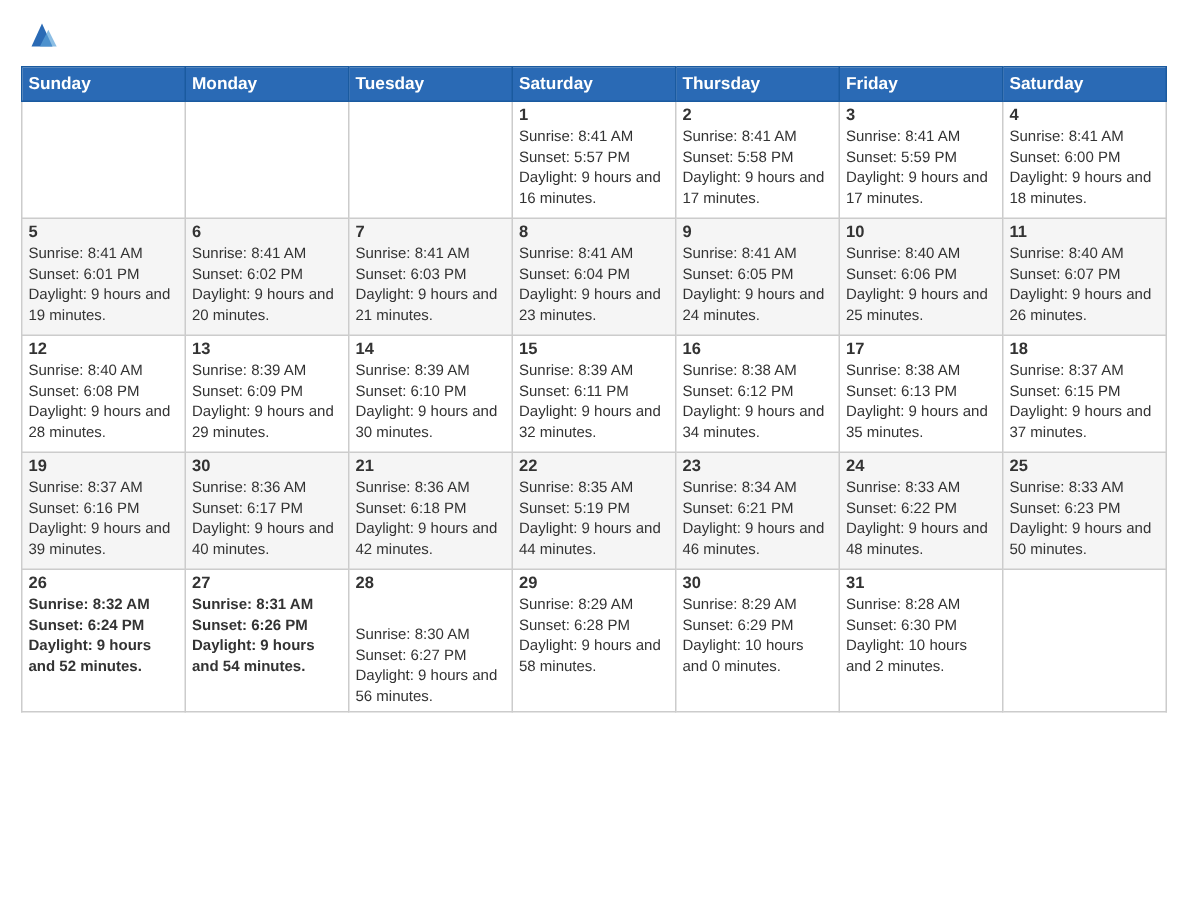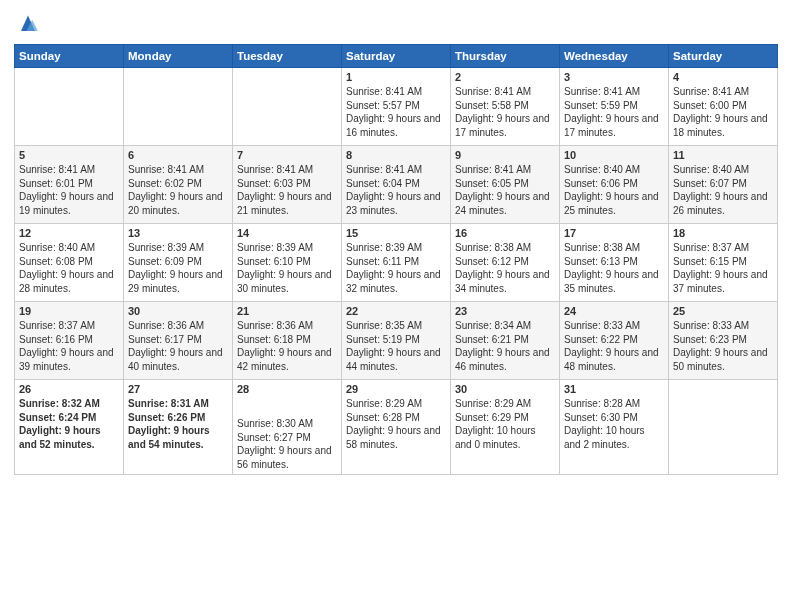--- a/index.html
+++ b/index.html
@@ -121,21 +121,21 @@
   </div>
 
   <table>
     <thead>
       <tr>
       <th>Sunday</th>
           <th>Monday</th>
           <th>Tuesday</th>
           <th>Saturday</th>
           <th>Thursday</th>
-          <th>Wednesday</th>
+          <th>Friday</th>
           <th>Saturday</th>
         </tr>
     </thead>
     <tbody id="calendar-body">
     <tr>
           <td class="empty-cell"></td>
           <td class="empty-cell"></td>
           <td class="empty-cell"></td>
           <td>
             <span class="day-num">1</span>

